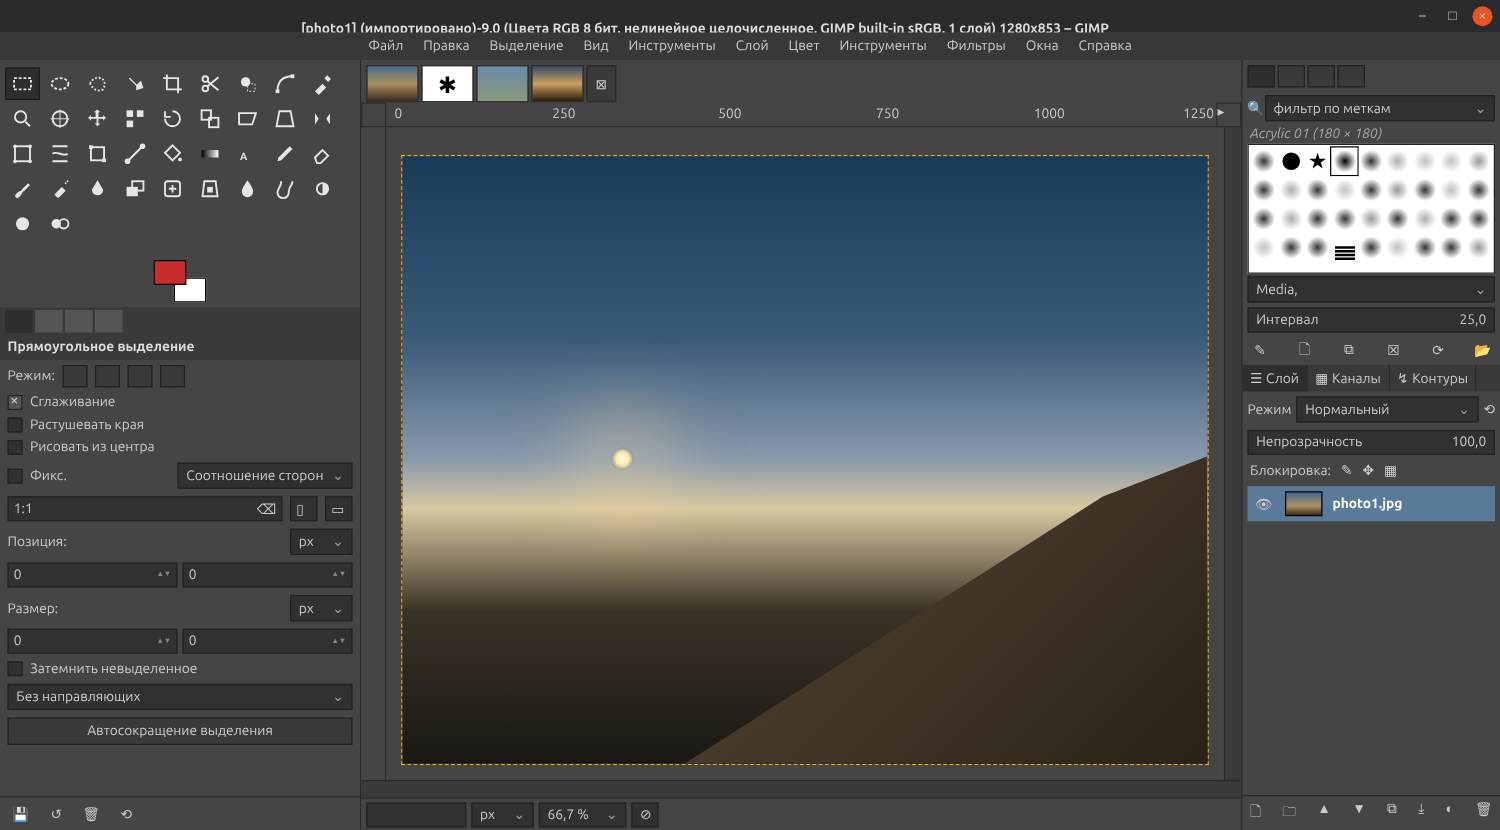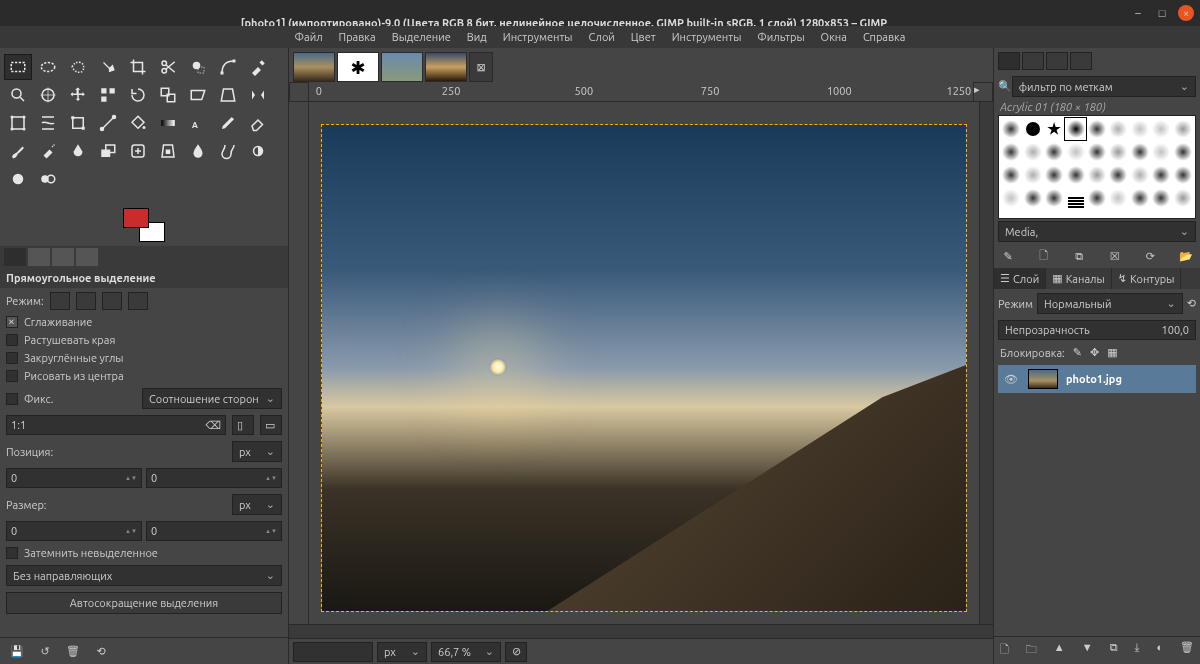--- a/index.html
+++ b/index.html
@@ -383,24 +383,20 @@
       <div class="opt-row">
           <span class="chk on"></span>
           <label>Сглаживание</label>
         </div>
       <div class="opt-row">
           <span class="chk"></span>
           <label>Растушевать края</label>
         </div>
       <div class="opt-row">
           <span class="chk"></span>
-          <label>Закруглённые углы</label>
-        </div>
-      <div class="opt-row">
-          <span class="chk"></span>
           <label>Рисовать из центра</label>
         </div>
       <div class="opt-row">
         <span class="chk"></span>
         <label>Фикс.</label>
         <div style="flex:1"></div>
         <div class="dropdown" style="flex:0 0 140px">
             <span>Соотношение сторон</span>
           </div>
       </div>
@@ -639,20 +635,24 @@
         </div>
       <div class="brush">
           <div class="spray" style="opacity:.5"></div>
         </div>
     </div>
     <div class="media-row">
         <div class="dropdown">
           <span>Media,</span>
         </div>
       </div>
+    <div class="interval-row">
+      <span>Интервал</span>
+      <span>25,0</span>
+    </div>
     <div class="rp-icons">
       <span>✎</span>
       <span>🗋</span>
       <span>⧉</span>
       <span>☒</span>
       <span>⟳</span>
       <span>📂</span>
     </div>
 
     <div class="lyr-tabs">

